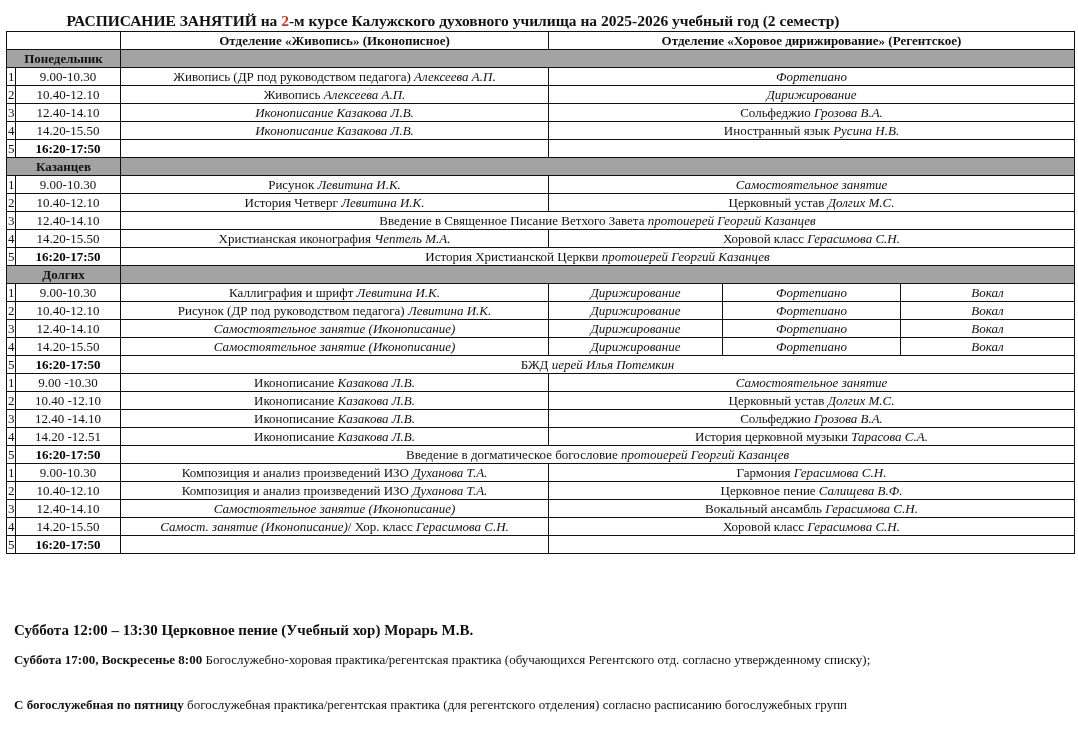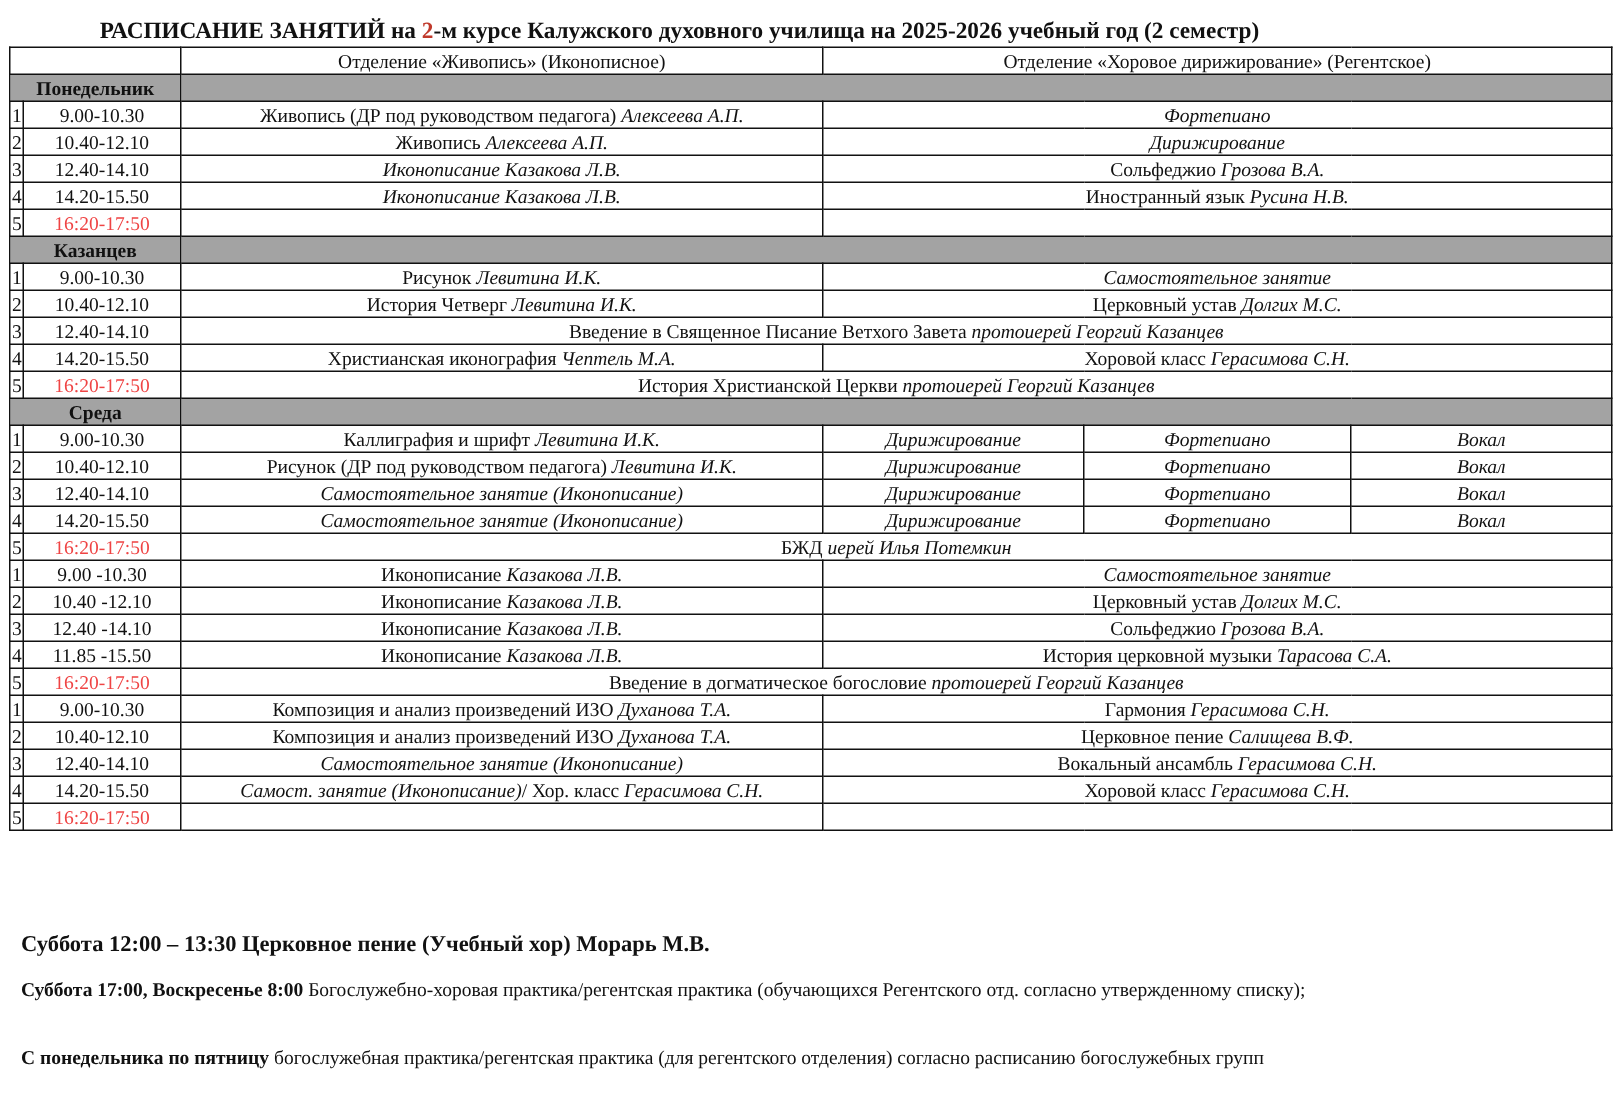--- a/index.html
+++ b/index.html
@@ -7,24 +7,24 @@
          font-family:"Liberation Serif", "DejaVu Serif", serif; color:#111; }
   .title { position:absolute; top:12px; left:0; width:906px; text-align:center;
            font-weight:bold; font-size:15.5px; line-height:18px; }
   .title .red { color:#c0392b; }
   table.sched { position:absolute; top:31px; left:6px; width:1068px;
                 border-collapse:collapse; table-layout:fixed; font-size:13px; }
   table.sched td { border:1px solid #111; height:17px; padding:0; line-height:17px;
                    text-align:center; white-space:nowrap; overflow:hidden; }
   td.num { text-align:left !important; padding-left:1px !important; font-size:13px; }
   td.time { }
-  td.time.red { color:#ef4444; font-weight:normal; }
+  td.time.red { color:#000000; font-weight:bold; }
   tr.day td { background:#a3a3a3; }
   tr.day td.dayname { font-weight:bold; }
-  tr.head td { font-weight:normal; }
+  tr.head td { font-weight:bold; }
   .it { font-style:italic; }
   .notes { position:absolute; left:14px; width:1060px; font-size:13px; line-height:16px; }
   .n1 { top:622px; font-weight:bold; font-size:15px; }
   .n2 { top:652px; }
   .n3 { top:697px; }
   b { font-weight:bold; }
 </style>
 </head>
 <body>
 
@@ -107,21 +107,21 @@
         <td class="time">14.20-15.50</td>
         <td><span>Христианская иконография </span><span class="it">Чептель М.А.</span></td>
         <td colspan="3"><span>Хоровой класс </span><span class="it">Герасимова С.Н.</span></td>
       </tr>
       <tr>
         <td class="num">5</td>
         <td class="time red">16:20-17:50</td>
         <td colspan="4"><span>История Христианской Церкви </span><span class="it">протоиерей Георгий Казанцев</span></td>
       </tr>
       <tr class="day">
-        <td colspan="2" class="dayname">Среда</td>
+        <td colspan="2" class="dayname">Долгих</td>
         <td colspan="4"></td>
       </tr>
       <tr>
         <td class="num">1</td>
         <td class="time">9.00-10.30</td>
         <td><span>Каллиграфия и шрифт </span><span class="it">Левитина И.К.</span></td>
         <td><span class="it">Дирижирование</span></td>
         <td><span class="it">Фортепиано</span></td>
         <td><span class="it">Вокал</span></td>
       </tr>
@@ -167,21 +167,21 @@
         <td colspan="3"><span>Церковный устав  </span><span class="it">Долгих М.С.</span></td>
       </tr>
       <tr>
         <td class="num">3</td>
         <td class="time">12.40 -14.10</td>
         <td><span>Иконописание </span><span class="it">Казакова Л.В.</span></td>
         <td colspan="3"><span>Сольфеджио </span><span class="it">Грозова В.А.</span></td>
       </tr>
       <tr>
         <td class="num">4</td>
-        <td class="time">11.85 -15.50</td>
+        <td class="time">14.20 -12.51</td>
         <td><span>Иконописание </span><span class="it">Казакова Л.В.</span></td>
         <td colspan="3"><span>История церковной музыки </span><span class="it">Тарасова С.А.</span></td>
       </tr>
       <tr>
         <td class="num">5</td>
         <td class="time red">16:20-17:50</td>
         <td colspan="4"><span>Введение в догматическое богословие </span><span class="it">протоиерей Георгий Казанцев</span></td>
       </tr>
       <tr>
         <td class="num">1</td>
@@ -214,14 +214,14 @@
         <td colspan="3"></td>
       </tr>
     </tbody>
 </table>
 
 <div class="notes n1">Суббота 12:00 – 13:30 Церковное пение (Учебный хор) Морарь М.В.</div>
 <div class="notes n2">
   <b>Суббота 17:00, Воскресенье 8:00</b><span> Богослужебно-хоровая практика/регентская практика (обучающихся Регентского отд. согласно утвержденному списку);</span><br>
 </div>
 <div class="notes n3">
-  <b>С понедельника по пятницу</b><span> богослужебная практика/регентская практика (для регентского отделения) согласно расписанию богослужебных групп</span>
+  <b>С богослужебная по пятницу</b><span> богослужебная практика/регентская практика (для регентского отделения) согласно расписанию богослужебных групп</span>
 </div>
 
 </body></html>

